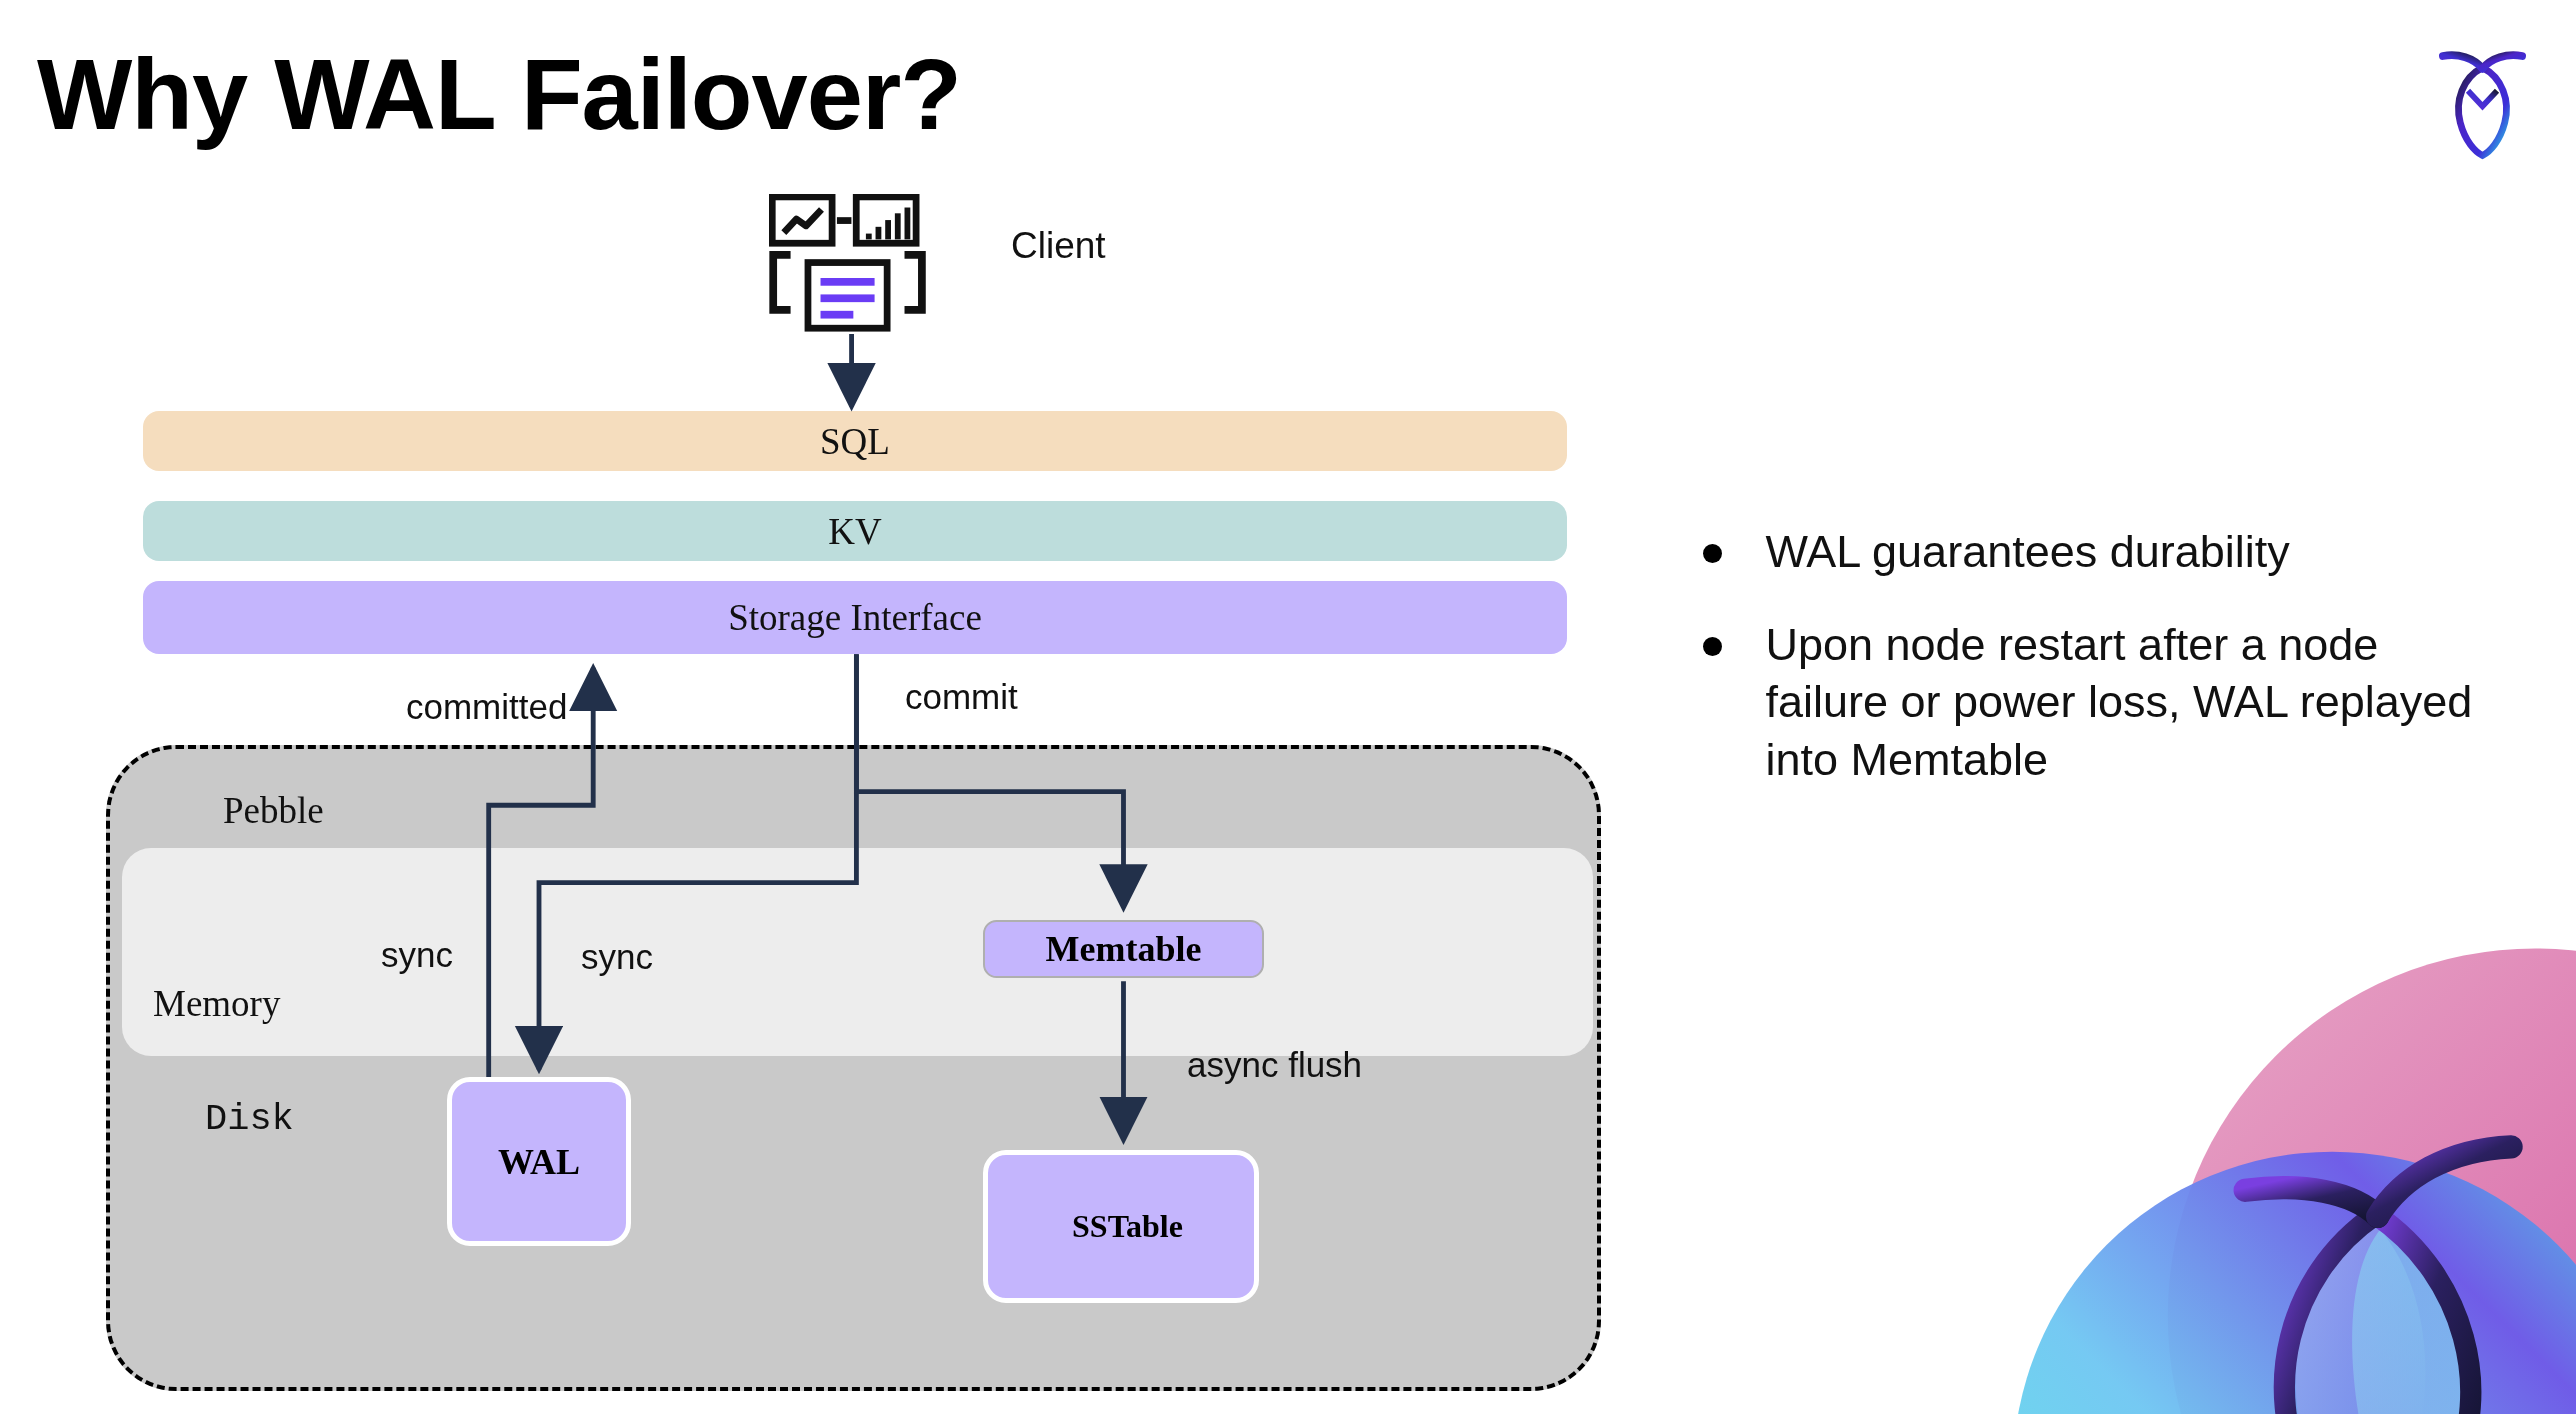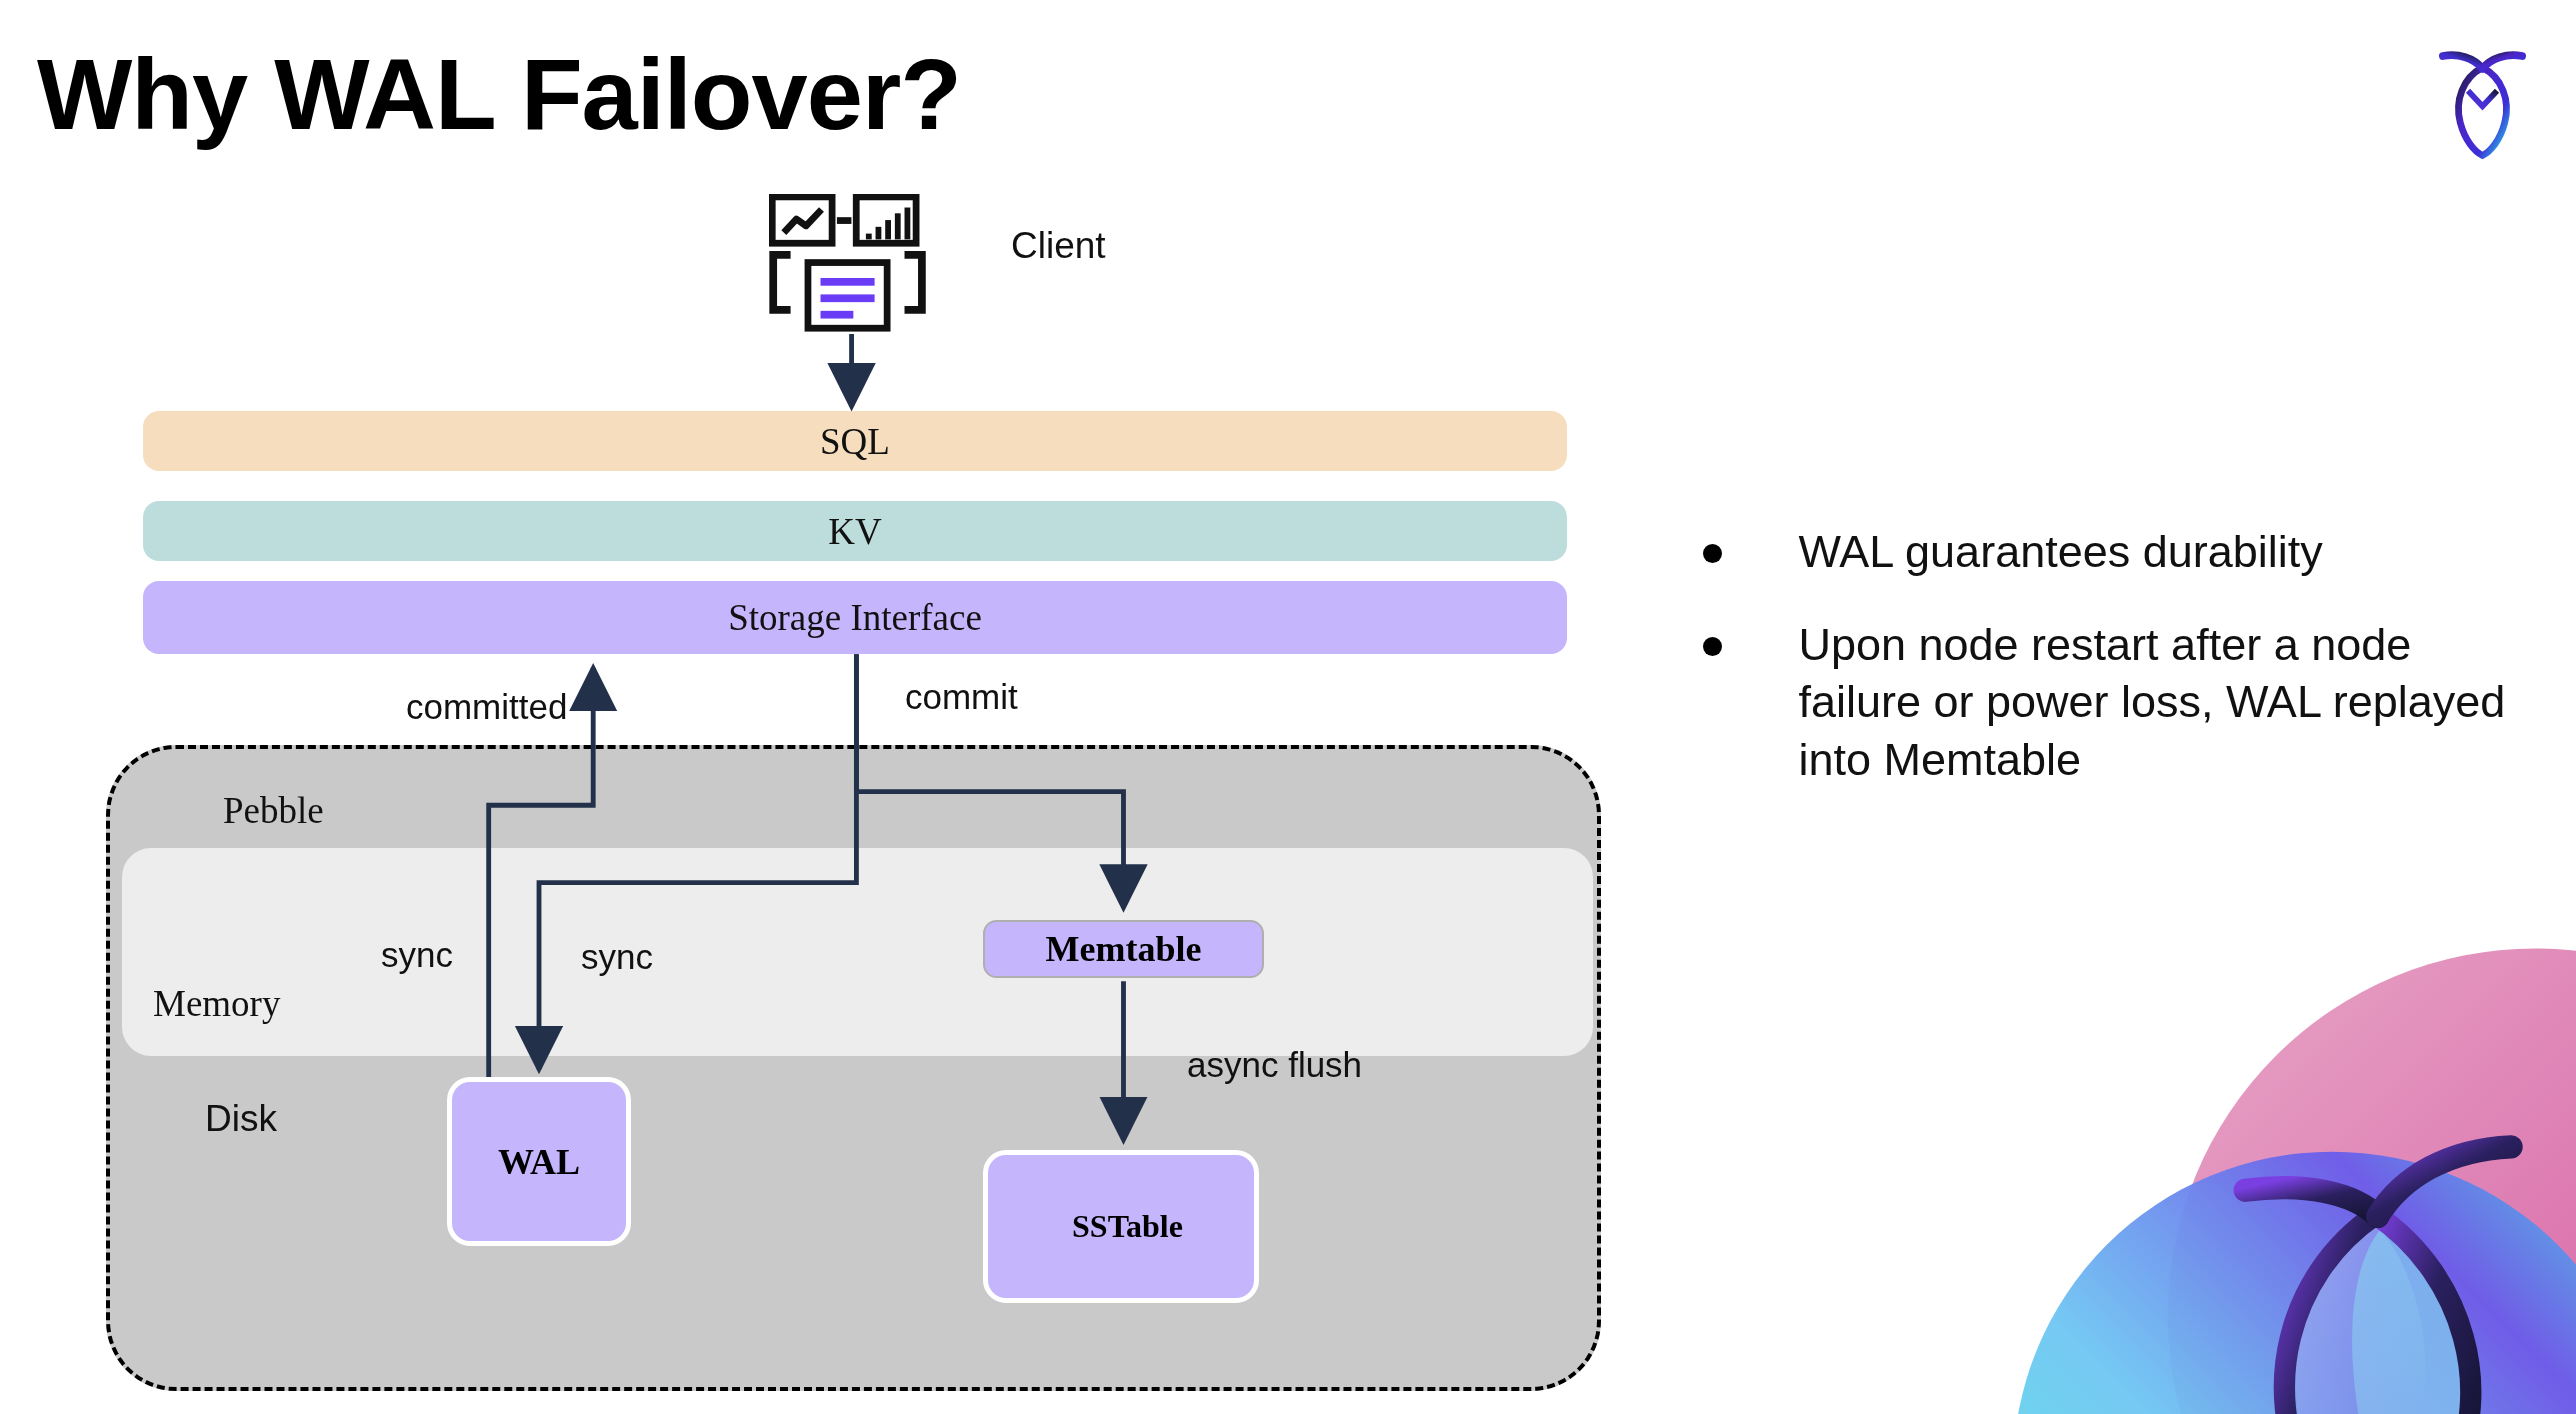--- a/index.html
+++ b/index.html
@@ -61,21 +61,21 @@
   .memory-region {
     position:absolute; left:118px; top:844px; width:1471px; height:208px;
     background:#EDEDED; border-radius:29px;
   }
   .memory-label {
     position:absolute; left:153px; top:982px;
     font-family:"Liberation Serif", serif; font-size:37px; color:#111;
   }
   .disk-label {
     position:absolute; left:205px; top:1098px;
-    font-family:Liberation Sans, sans-serif; font-size:37px; color:#111;text-align:center;
+    font-family:Liberation Mono, monospace; font-size:37px; color:#111;text-align:center;
   }
 
   
   .node {
     position:absolute;
     display:flex; align-items:center; justify-content:center;
     background:#c4b5fd;
     font-family:"Liberation Serif", serif;
     font-weight:bold; color:#000;
     text-align:center;
@@ -109,21 +109,21 @@
 
   
   .bullets { position:absolute; left:1703px; top:523px; width:803px; }
   .bullet-row { display:flex; align-items:flex-start; margin-bottom:35px; }
   .bullet-dot {
     width:19.4px; height:19.4px; min-width:19.4px; border-radius:50%;
     background:#000; margin-top:21px; margin-right:43px;
   }
   .bullet-text {
     font-family:"Liberation Sans", sans-serif;
-    font-size:45px; line-height:1.28; color:#111;margin-left:33px;
+    font-size:45px; line-height:1.28; color:#111;
   }
 </style>
 </head>
 <body>
 
 <div id="stage">
 
   <div class="title">Why WAL Failover?</div>
 
   <div class="corner-logo">

